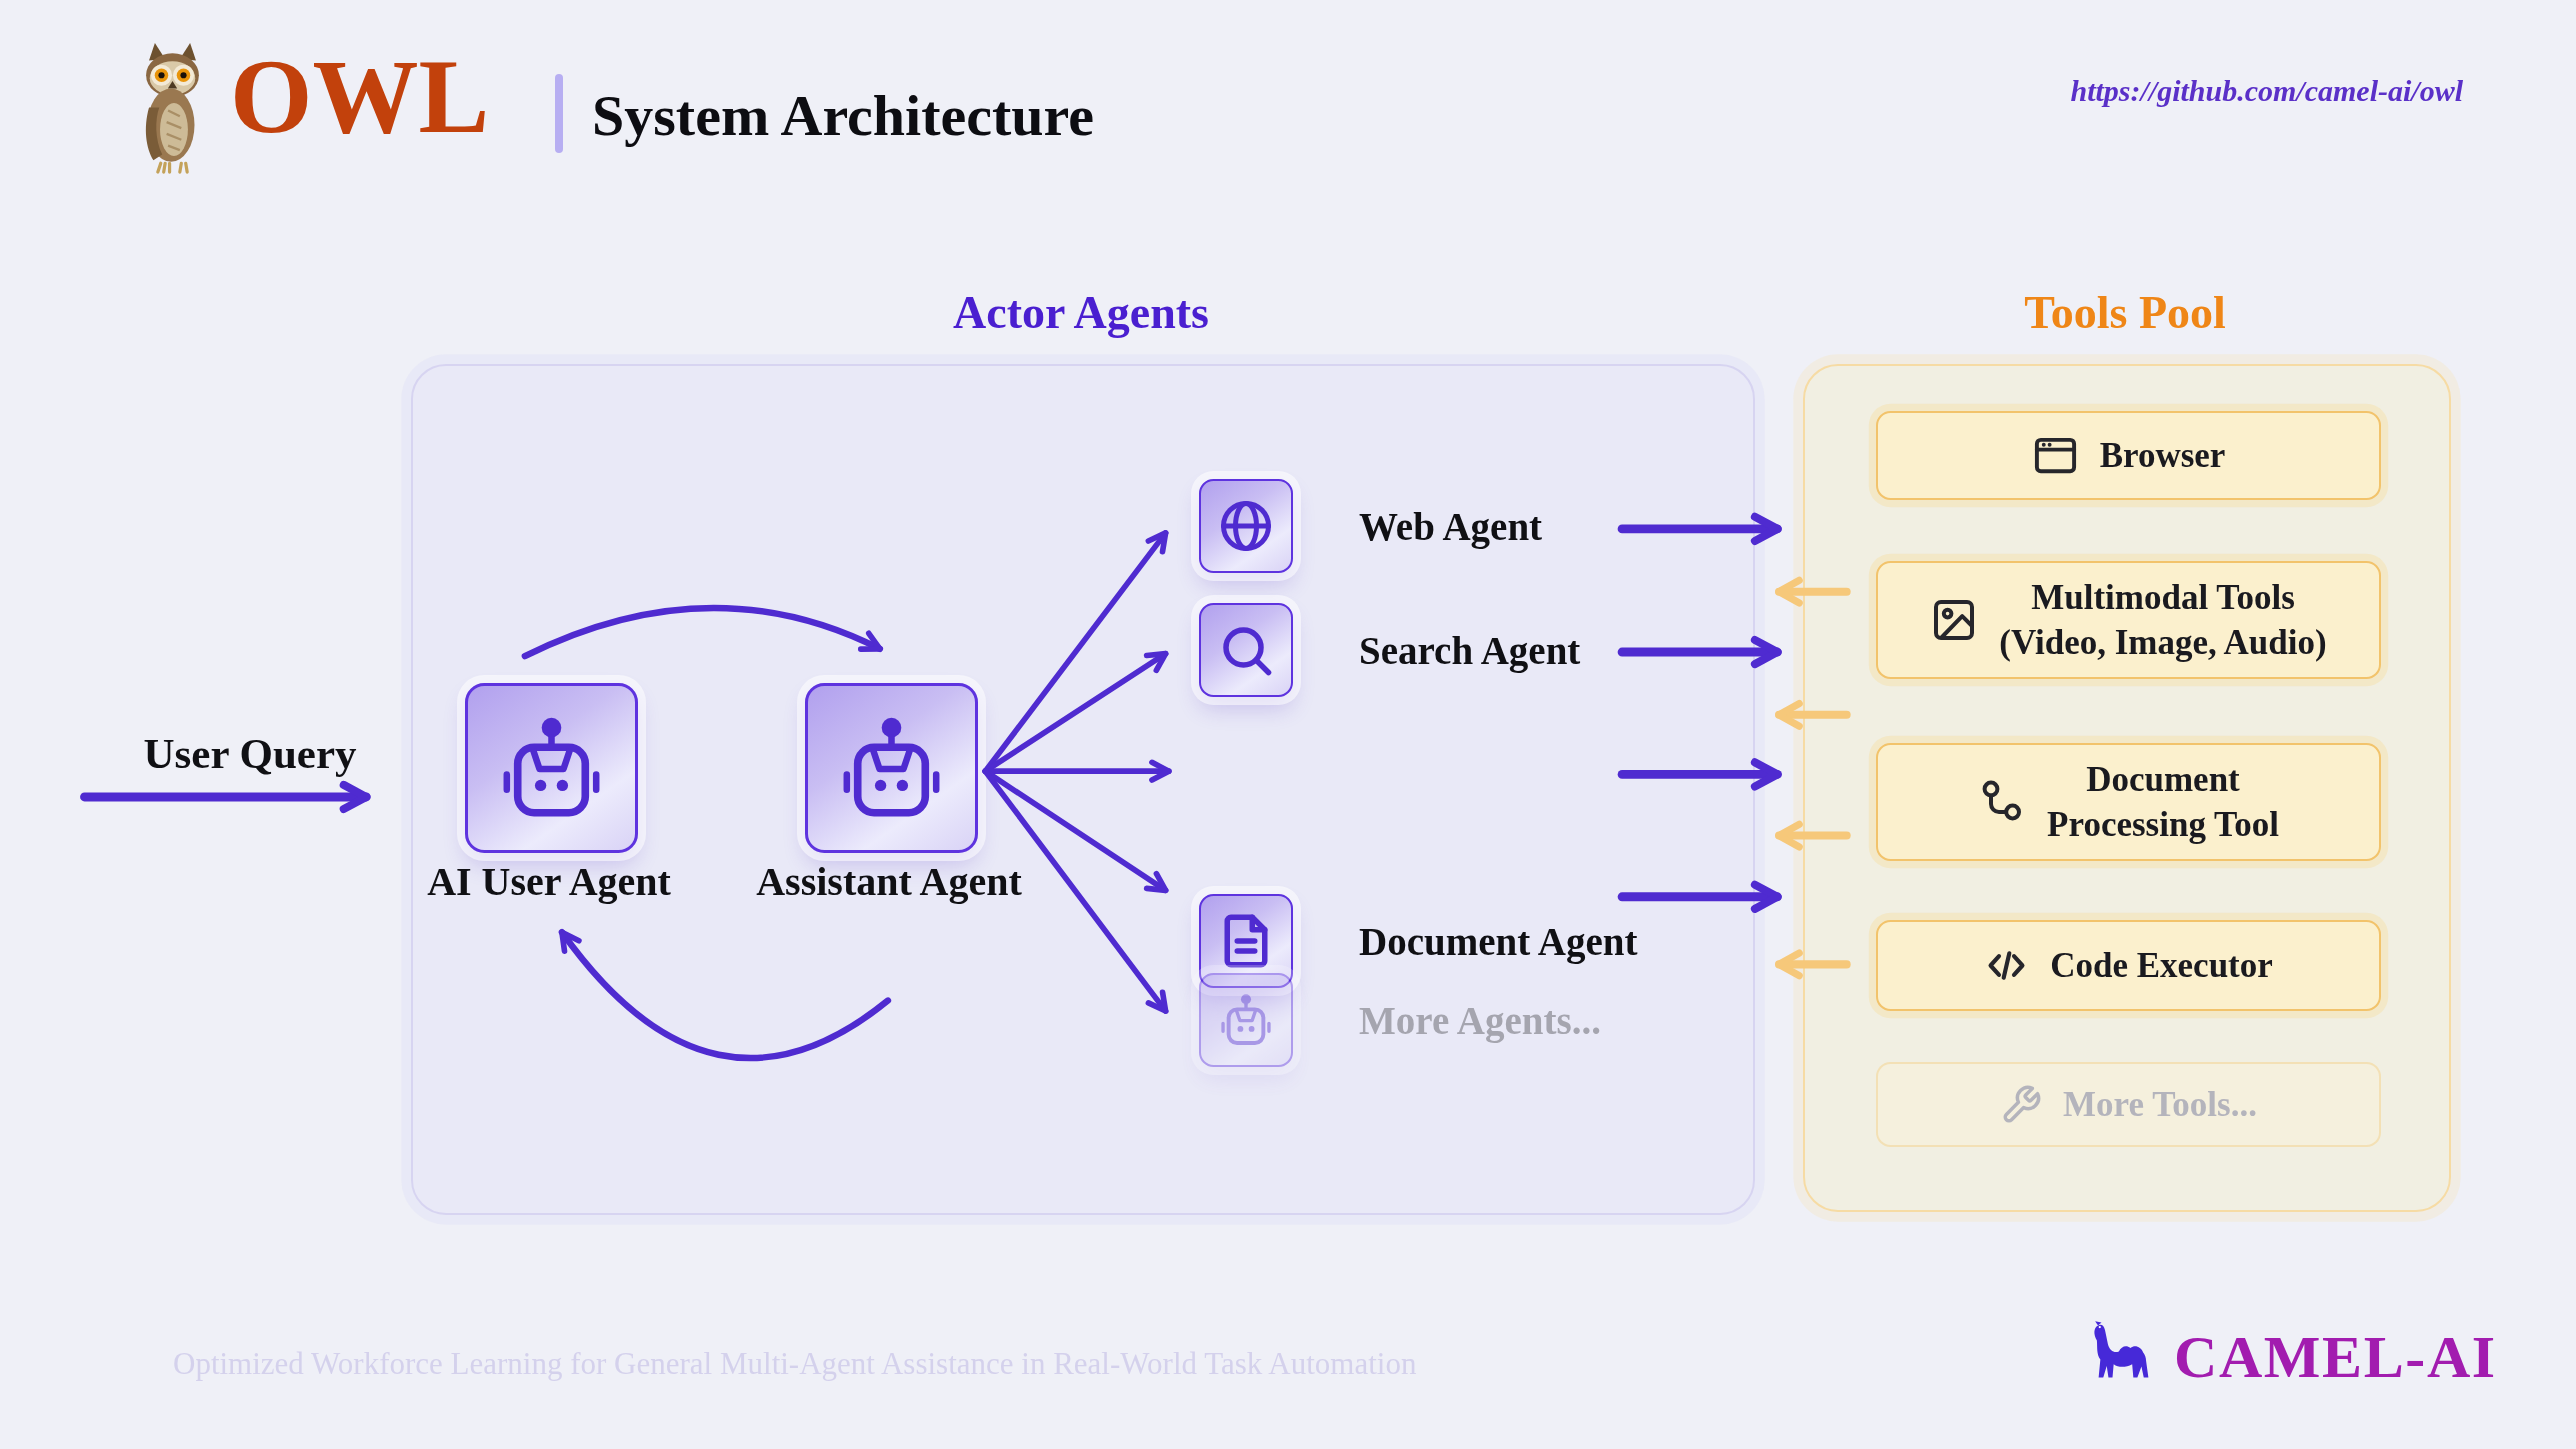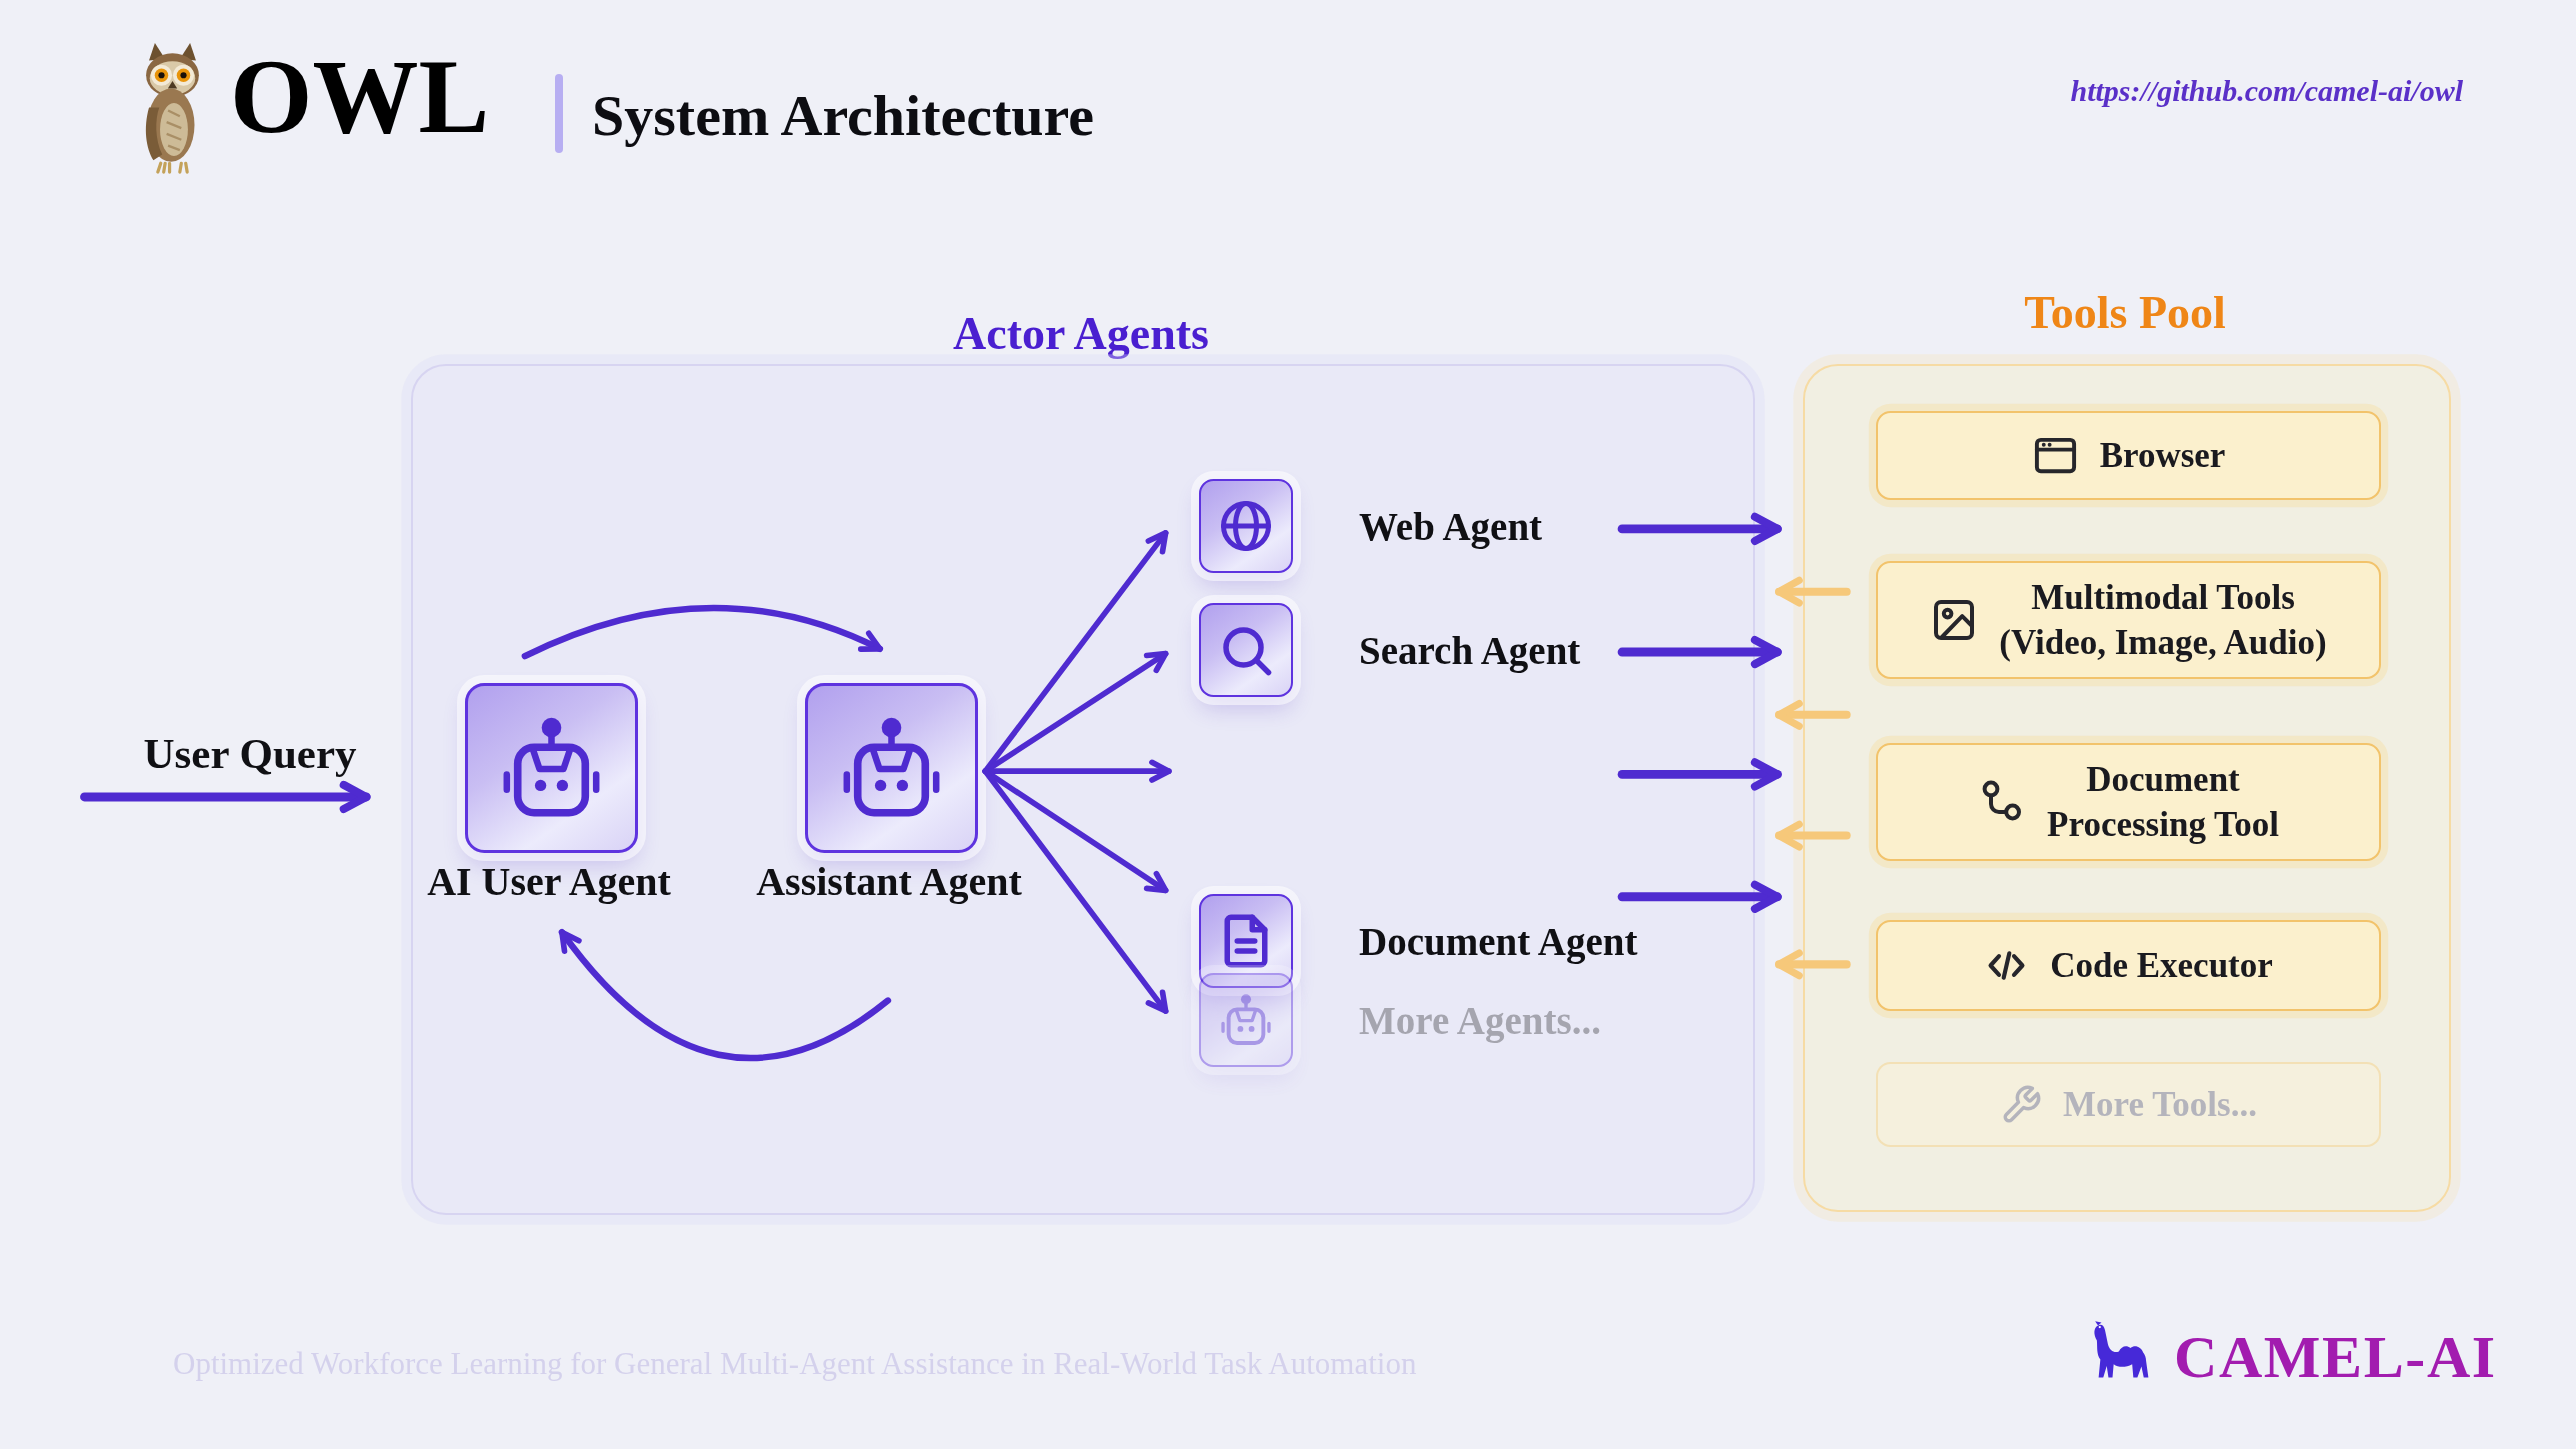--- a/index.html
+++ b/index.html
@@ -1,21 +1,21 @@
 <!DOCTYPE html>
 <html style="font-size:13px"><head>
 <meta charset="utf-8">
 <style>
   html,body{margin:0;padding:0;background:#eff0f7;}
   #canvas{position:relative;width:2576px;height:1449px;background:#eff0f7;overflow:hidden;
           font-family:"Liberation Serif","DejaVu Serif",serif;}
   .abs{position:absolute;}
 
   
-  .owl-word{font-size:106px;font-weight:800;color:#000000;line-height:1;}
+  .owl-word{font-size:106px;font-weight:800;color:#c2410c;line-height:1;}
   .divider-bar{width:8px;height:79px;background:#b7aef2;border-radius:4px;}
   .main-title{font-size:58px;font-weight:700;color:#0d0d12;line-height:1;}
   .repo-url{font-size:30px;font-style:italic;font-weight:700;color:#5a30c8;text-align:right;width:499px;}
 
   
   .section-title{font-weight:700;font-size:46px;text-align:center;}
   .t-purple{color:#4a1fd0;}
   .t-orange{color:#ef8617;}
 
   
@@ -75,21 +75,21 @@
       <ellipse cx="31" cy="61" rx="9.5" ry="18" fill="#cdbb97"></ellipse>
       <path d="M27 48 L35 52 M26 56 L36 60 M26 64 L36 68 M27 72 L35 75" stroke="#a98f66" stroke-width="1.6"></path>
       <path d="M22 84 L20 90 M25 84 L24 90 M28 84 L28 90 M36 84 L35 90 M39 84 L40 90" stroke="#c4a25a" stroke-width="2.2" stroke-linecap="round"></path>
     </svg>
   </div>
   <div class="abs owl-word" style="left:230px;top:44px;">OWL</div>
   <div class="abs divider-bar" style="left:555px;top:74px;"></div>
   <div class="abs main-title" style="left:592px;top:87px;">System Architecture</div>
   <div class="abs repo-url" style="left:1964px;top:74px;">https://github.com/camel-ai/owl</div>
 
-  <div class="abs section-title t-purple" style="left:411px;top:286px;width:1340px;margin-top:21px;">Actor Agents</div>
+  <div class="abs section-title t-purple" style="left:411px;top:286px;width:1340px;">Actor Agents</div>
   <div class="abs section-title t-orange" style="left:1803px;top:286px;width:644px;">Tools Pool</div>
 
   <div class="abs actor-panel"></div>
   <div class="abs tools-panel"></div>
 
   <div class="abs card-label" style="left:105px;top:729px;width:290px;font-size:43px;">User Query</div>
 
   <div class="abs agent-card card-lg" style="left:465px;top:683px;">
     <svg viewBox="0 0 100 100" width="109" height="114">
       <circle cx="50" cy="13" r="9" fill="#4f2bd0"></circle>

